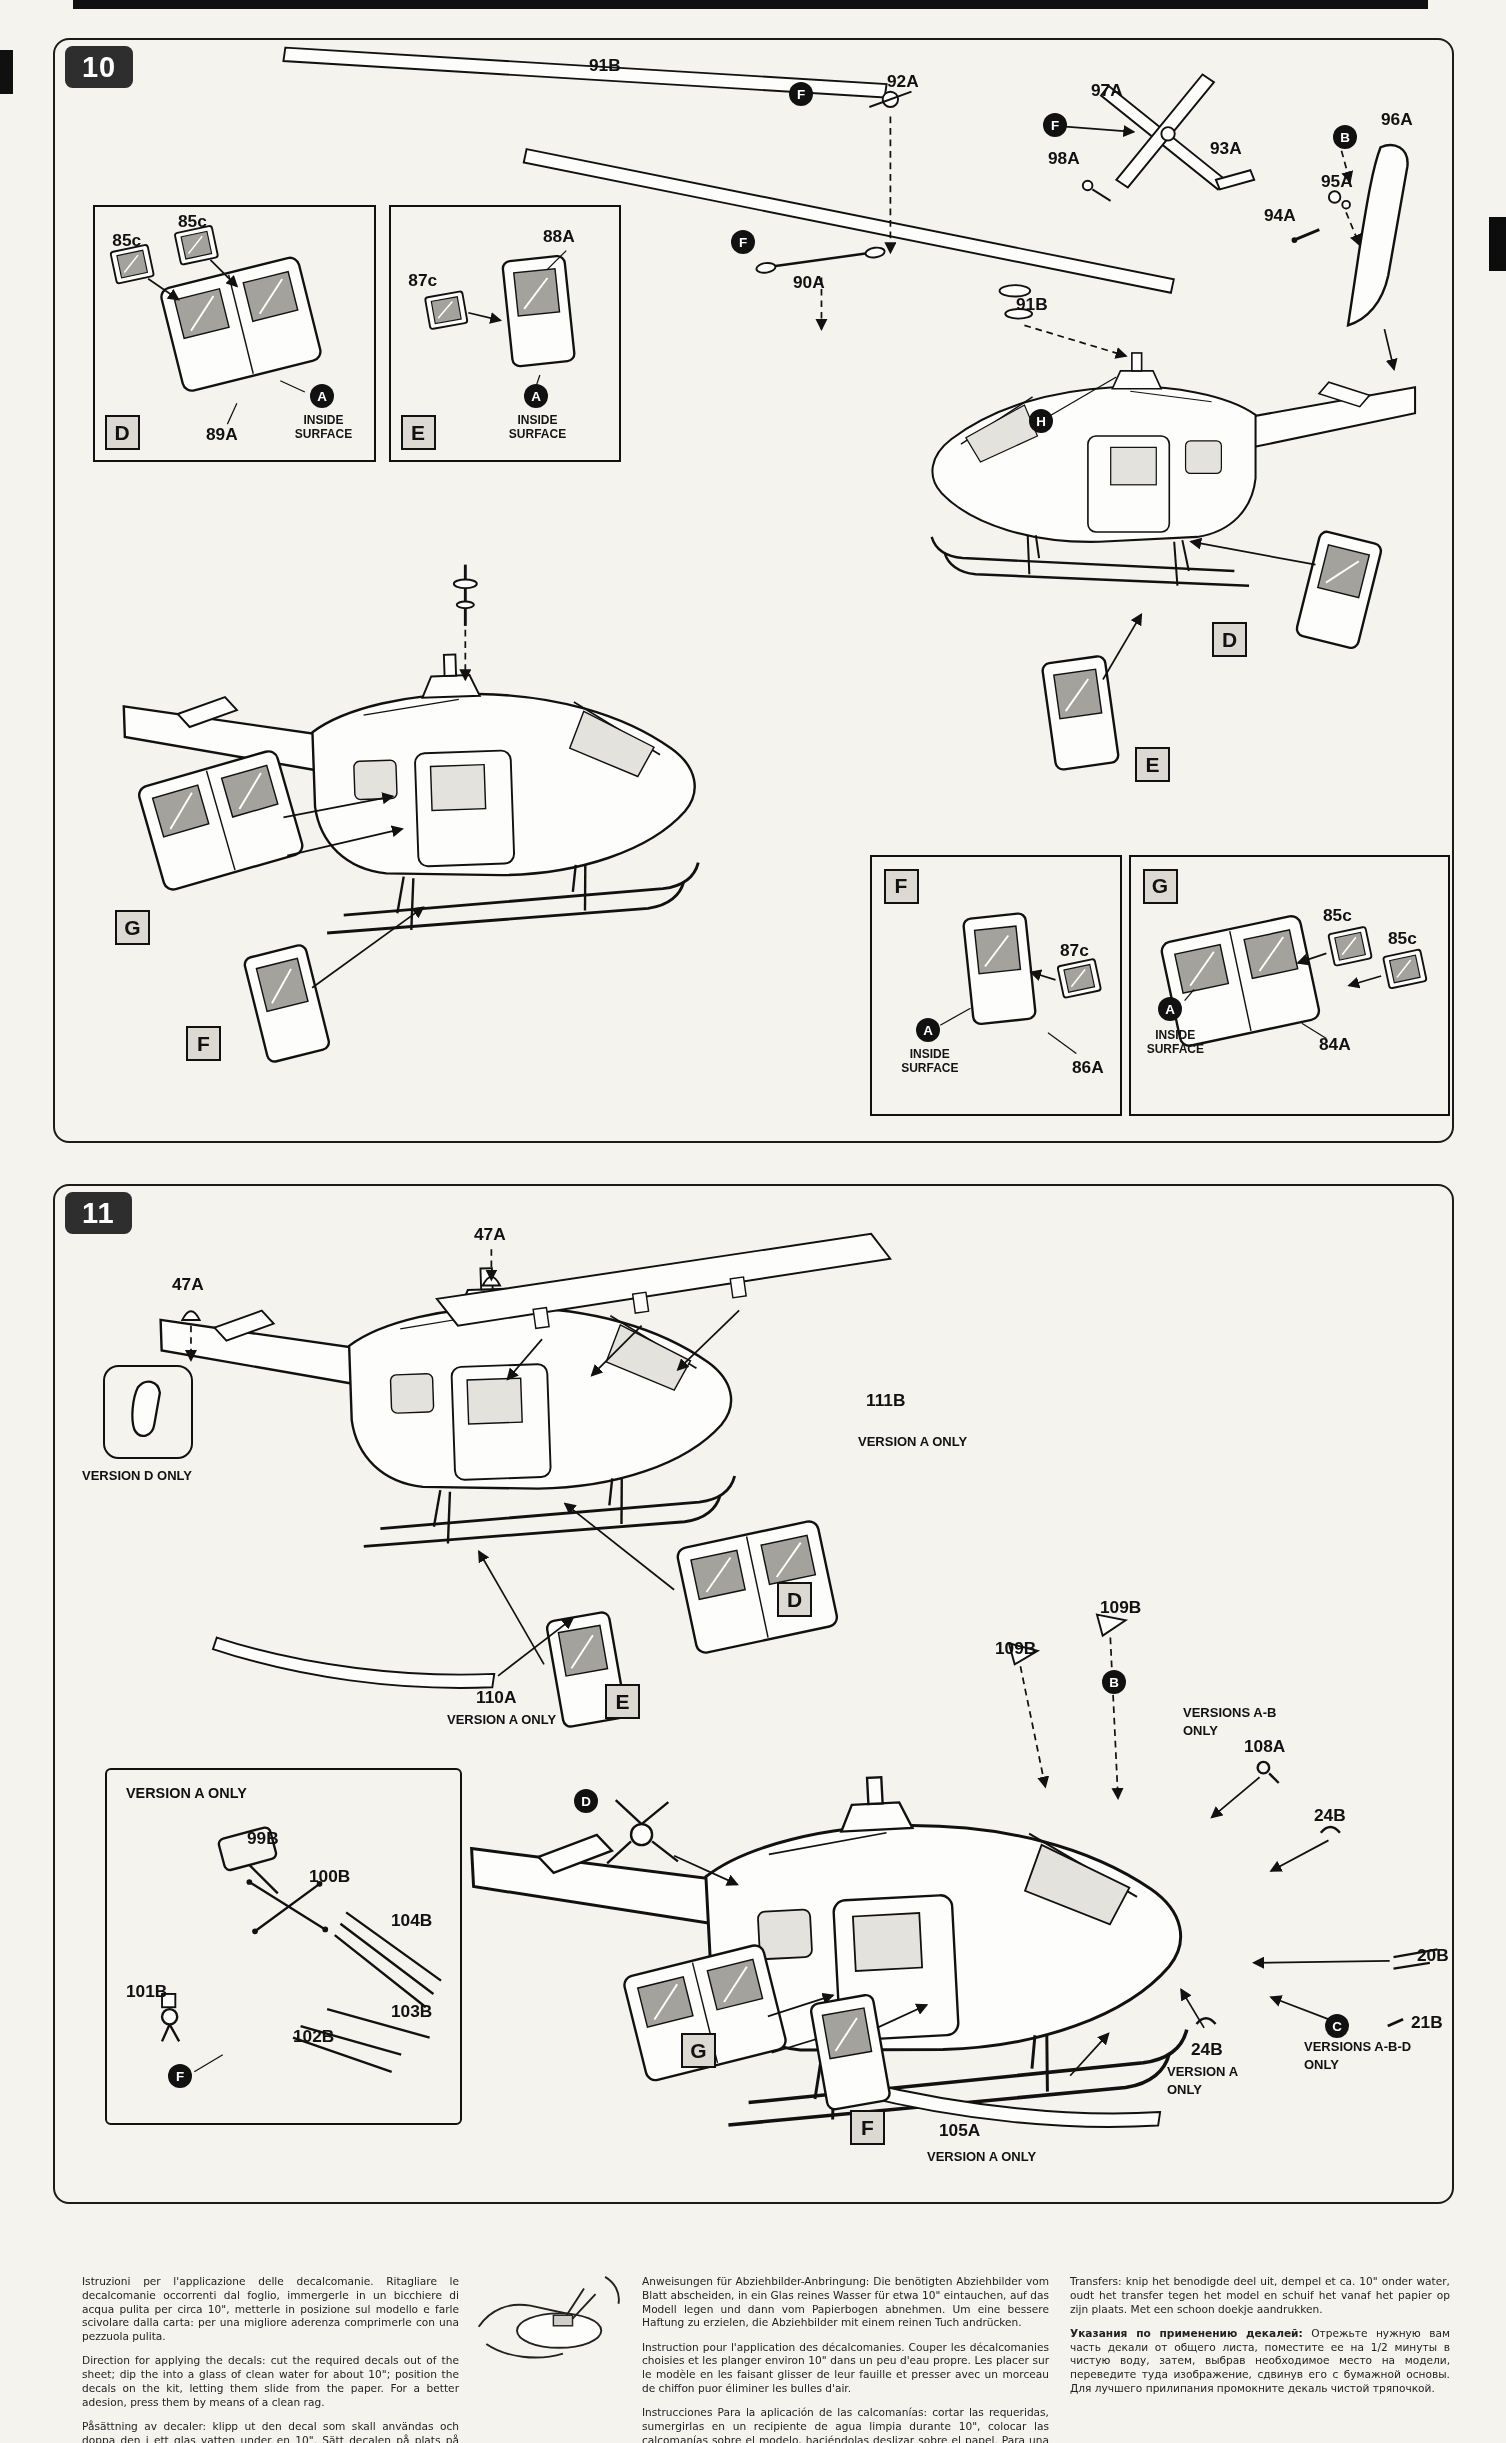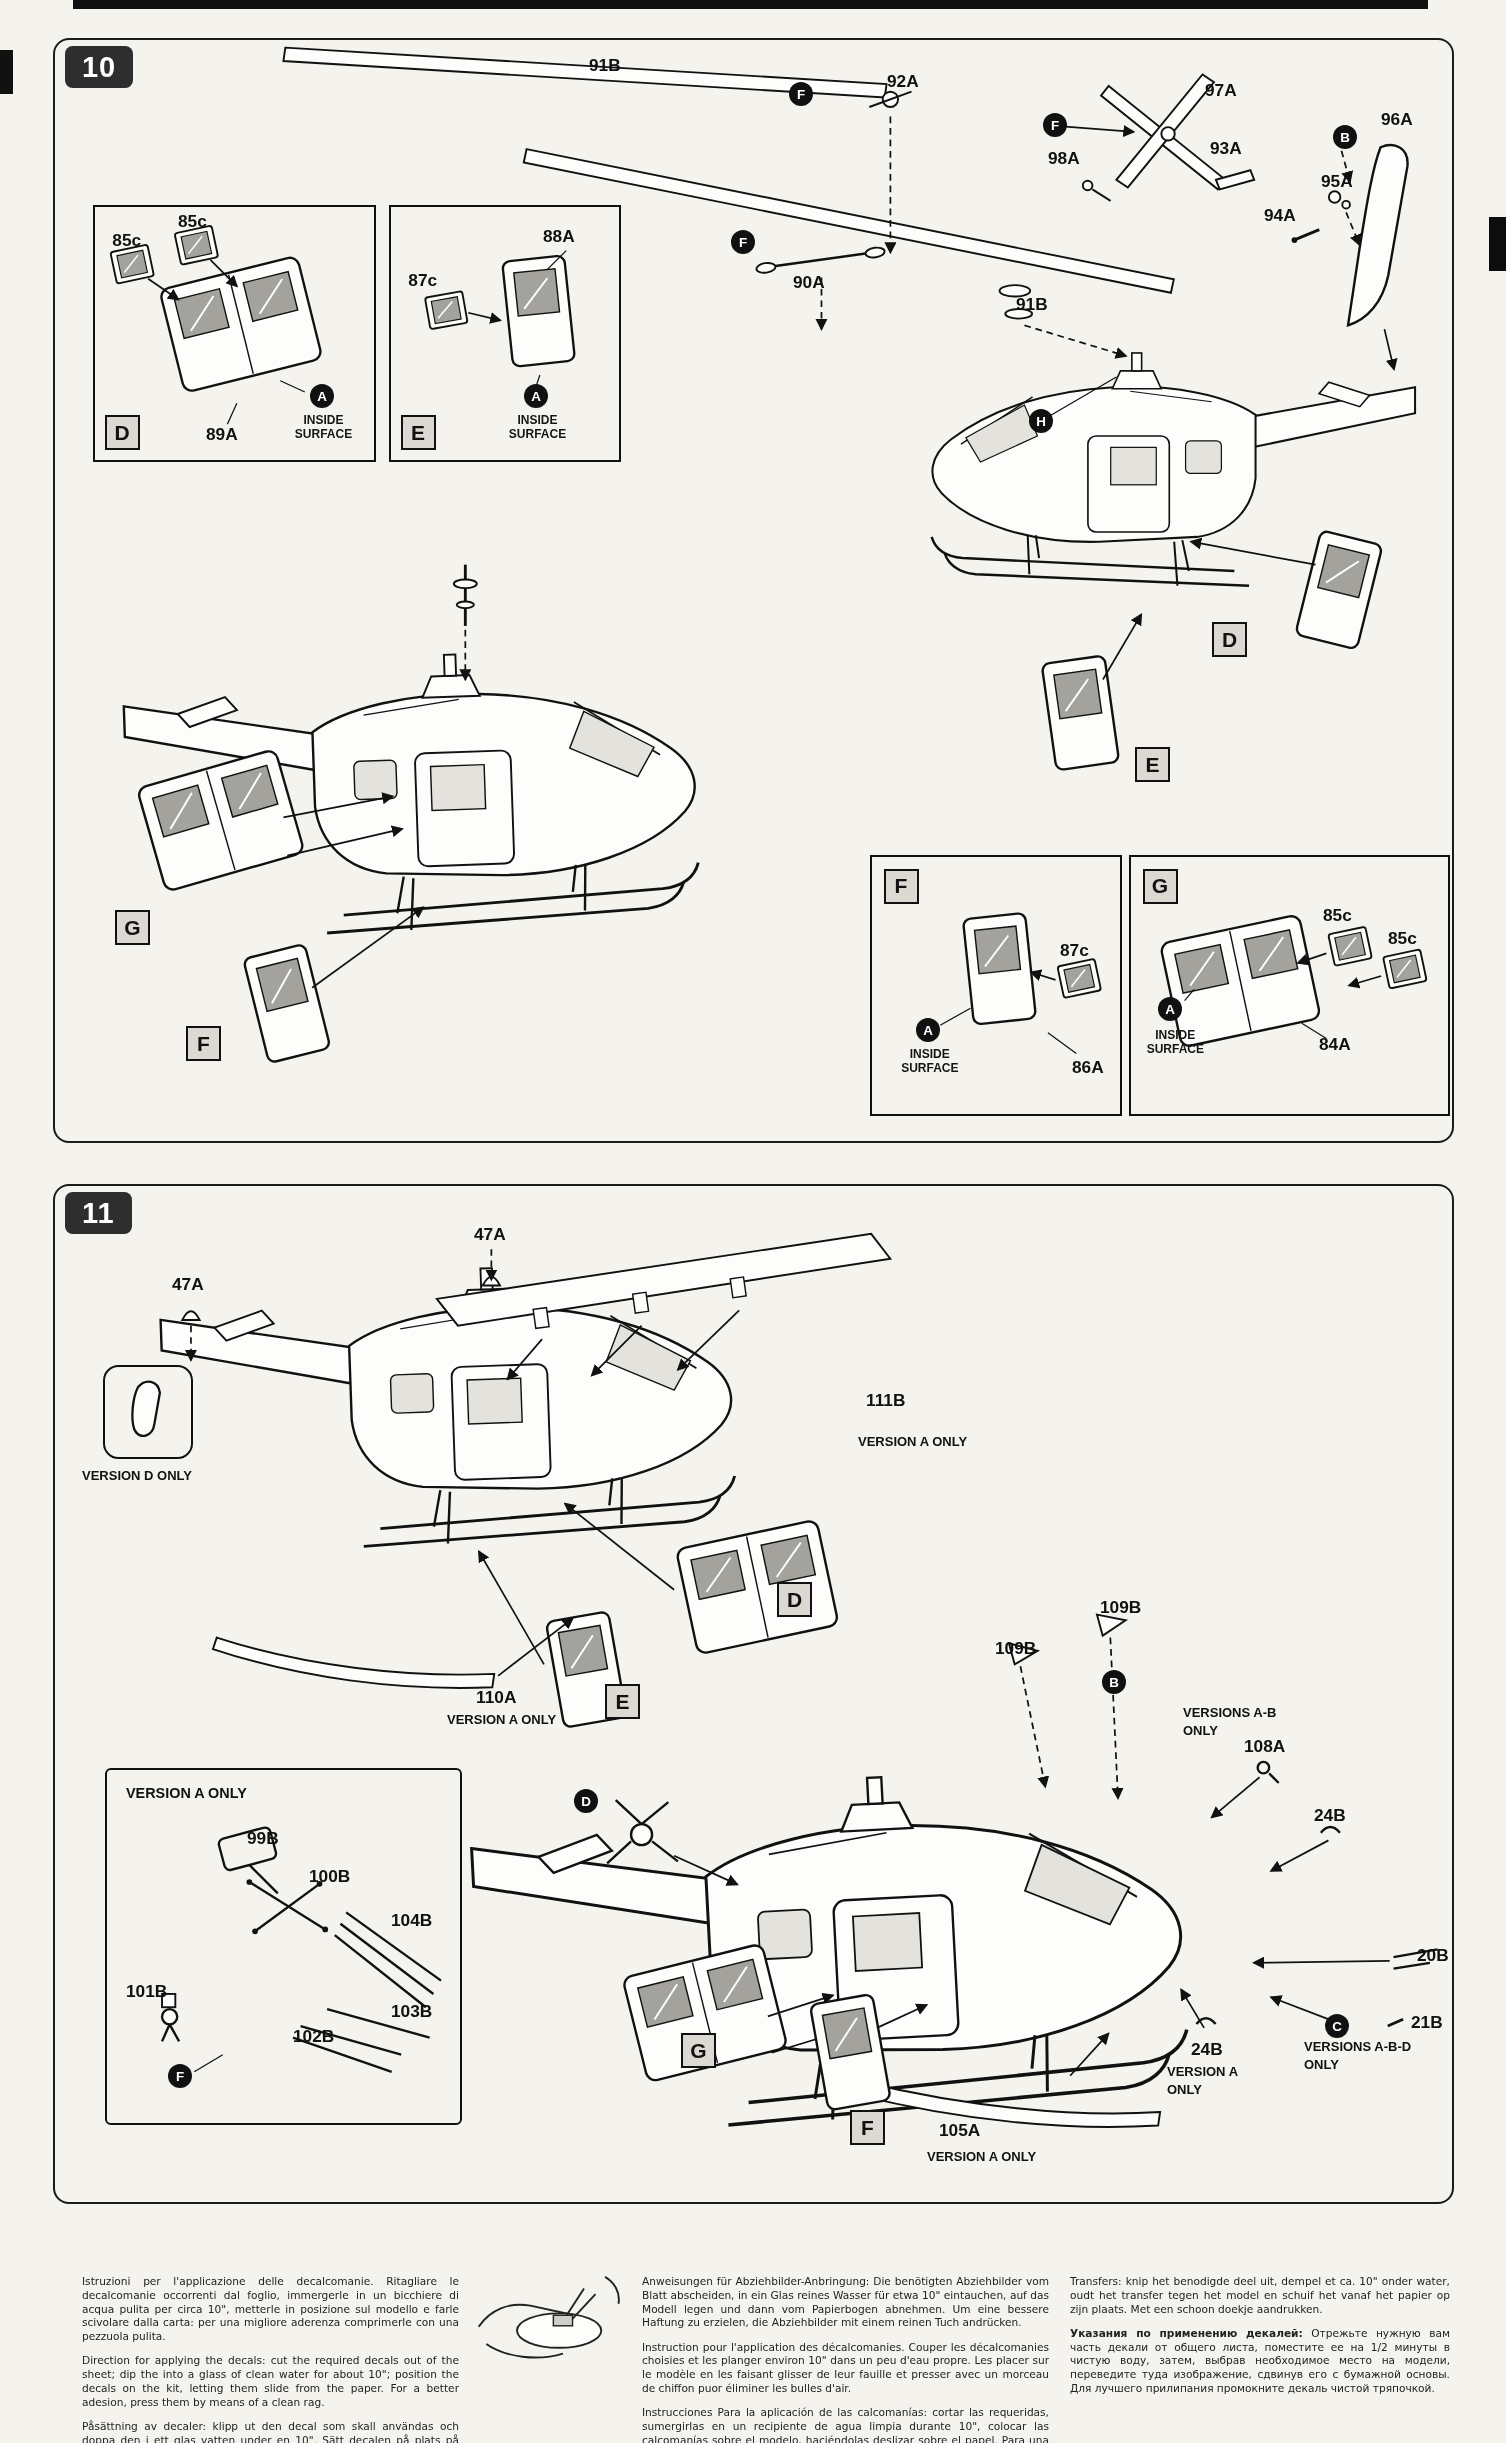--- a/index.html
+++ b/index.html
@@ -206,21 +206,21 @@
     <path class="arrow" d="M238,812 L352,790"></path>
     <path class="arrow" d="M242,852 L362,824"></path>
     <g transform="translate(196,960) rotate(-14)">
         <use href="#door1"></use>
       </g>
     <path class="arrow" d="M268,990 L384,906"></path>
   </svg>
 
   <span class="plabel" style="left:534px;top:15.4px">91B</span>
   <span class="plabel" style="left:832px;top:31px">92A</span>
-  <span class="plabel" style="left:1150px;top:40px">97A</span>
+  <span class="plabel" style="left:1036px;top:40px">97A</span>
   <span class="plabel" style="left:1326px;top:69px">96A</span>
   <span class="plabel" style="left:993px;top:108px">98A</span>
   <span class="plabel" style="left:1155px;top:98px">93A</span>
   <span class="plabel" style="left:1266px;top:131px">95A</span>
   <span class="plabel" style="left:1209px;top:165px">94A</span>
   <span class="plabel" style="left:738px;top:232px">90A</span>
   <span class="plabel" style="left:961px;top:254px">91B</span>
 
   <span class="circle" style="left:734px;top:42px">F</span>
   <span class="circle" style="left:988px;top:73px">F</span>

